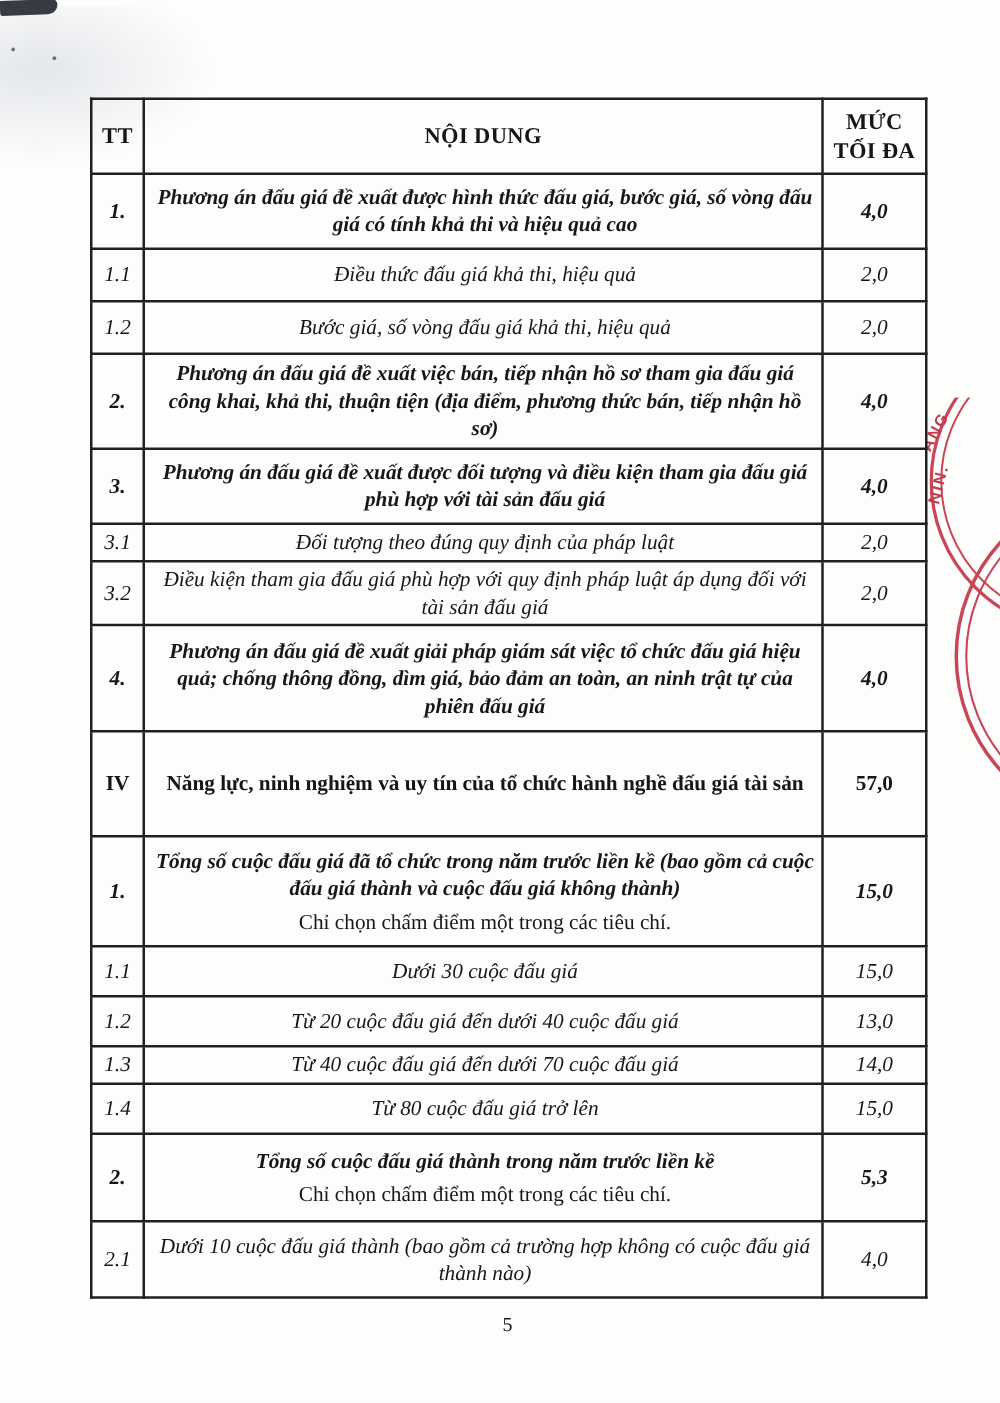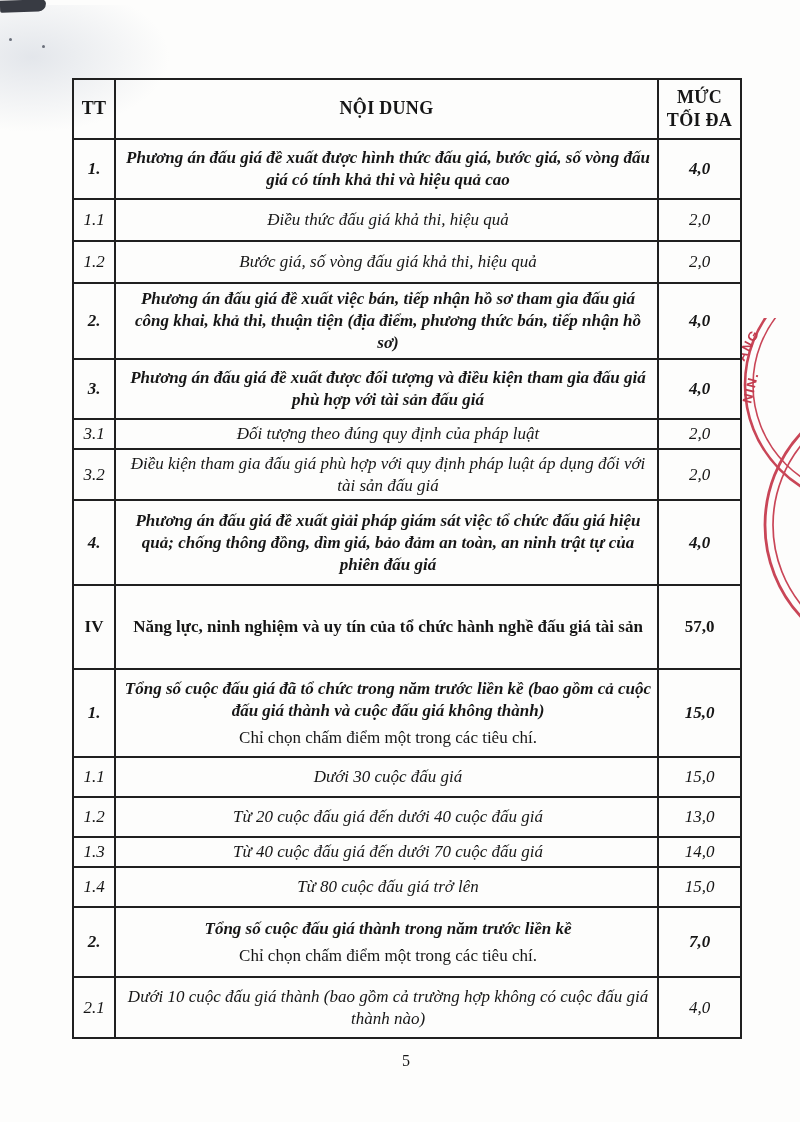--- a/index.html
+++ b/index.html
@@ -213,21 +213,21 @@
         
       </td>
       <td class="c-score">15,0</td>
     </tr>
         <tr class="r-main" style="height: 70px;">
       <td class="c-tt">2.</td>
       <td class="c-content">
         <span class="content-main">Tổng số cuộc đấu giá thành trong năm trước liền kề</span>
         <span class="content-note">Chỉ chọn chấm điểm một trong các tiêu chí.</span>
       </td>
-      <td class="c-score">7,0</td>
+      <td class="c-score">5,3</td>
     </tr>
         <tr class="r-sub" style="height: 61px;">
       <td class="c-tt">2.1</td>
       <td class="c-content">
         <span class="content-main">Dưới 10 cuộc đấu giá thành (bao gồm cả trường hợp không có cuộc đấu giá thành nào)</span>
         
       </td>
       <td class="c-score">4,0</td>
     </tr>
       </tbody>

